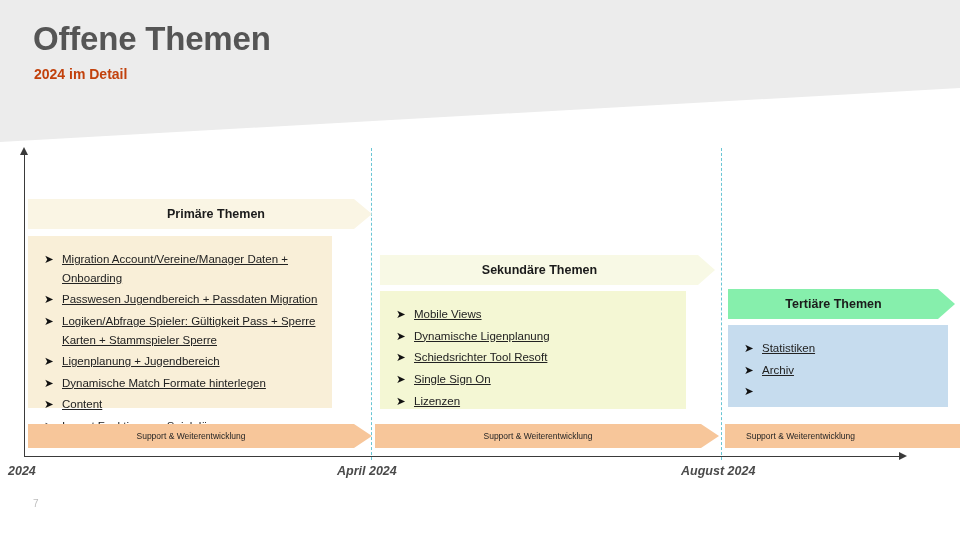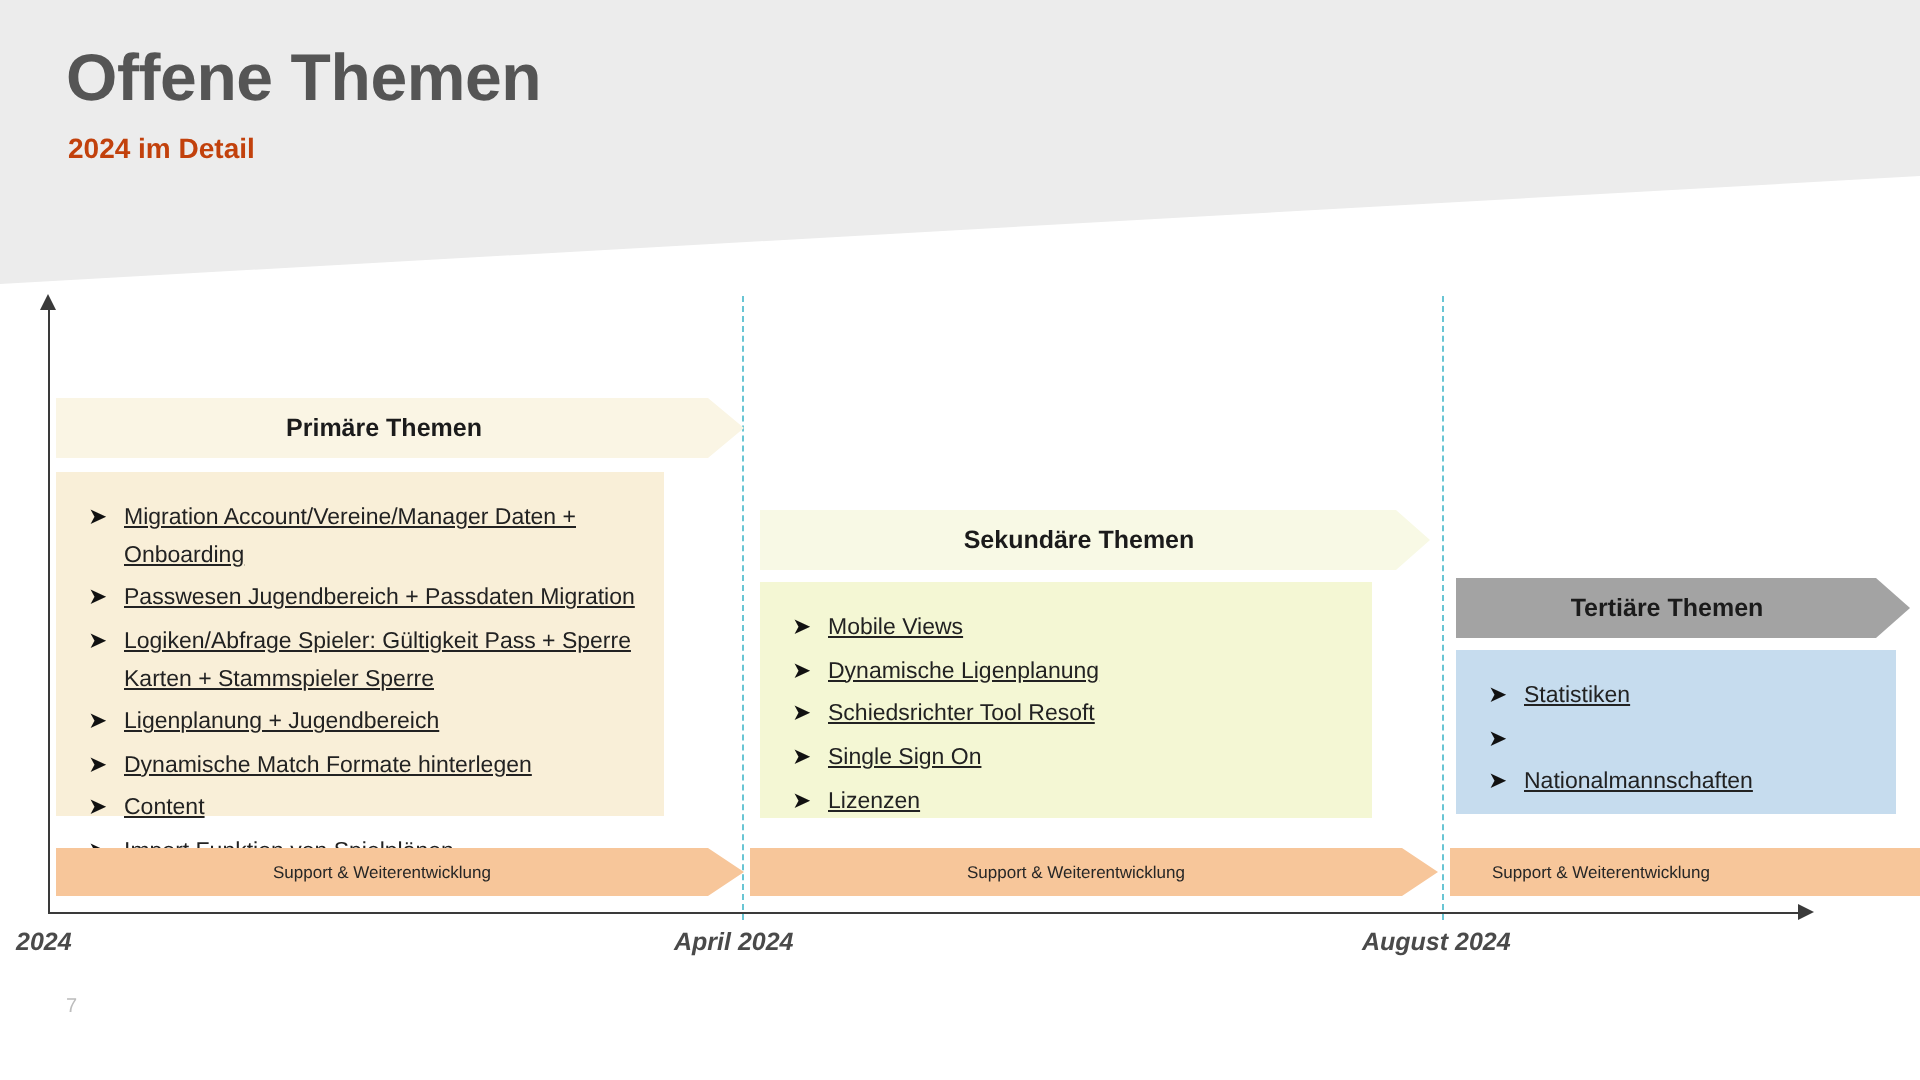--- a/index.html
+++ b/index.html
@@ -81,21 +81,21 @@
 
   
   .g-primary .group-header{background:#faf5e4;
     clip-path:polygon(0 0, 326px 0, 344px 50%, 326px 100%, 0 100%);}
   .g-primary .group-body{background:#f9efd8;}
   
   .g-secondary .group-header{background:#f8f9e5;
     clip-path:polygon(0 0, 318px 0, 335px 50%, 318px 100%, 0 100%);}
   .g-secondary .group-body{background:#f4f7d4;}
   
-  .g-tertiary .group-header{background:#a3a3a3;
+  .g-tertiary .group-header{background:#86efac;
     clip-path:polygon(0 0, 210px 0, 227px 50%, 210px 100%, 0 100%);}
   .g-tertiary .group-body{background:#c6dcee;}
 
   
   .support-bar{
     position:absolute;height:24px;background:#f7c69a;
     display:flex;align-items:center;justify-content:center;
   }
   .support-bar .lbl{
     font-size:8.5px;color:#262626;white-space:nowrap;position:relative;left:-9px;
@@ -126,21 +126,21 @@
   <div class="axis-x-head"></div>
 
   <div class="divider d1"></div>
   <div class="divider d2"></div>
 
   <div class="tick-label t0">2024</div>
   <div class="tick-label t1">April 2024</div>
   <div class="tick-label t2">August 2024</div>
 
   <div class="group g-primary" style="left:28px;top:199px;width:344px;">
-    <div class="group-header" style="width:344px;">
+    <div class="group-header" style="width:344px;padding-left:24px;">
       <span class="group-header-label">Primäre Themen</span>
     </div>
     <div class="group-body" style="top:37px;width:304px;height:172px;">
       <div class="item">
         <span class="item-arrow">➤</span>
         <span class="item-text">Migration Account/Vereine/Manager Daten + Onboarding</span>
       </div>
       <div class="item">
         <span class="item-arrow">➤</span>
         <span class="item-text">Passwesen Jugendbereich + Passdaten Migration</span>
@@ -200,24 +200,24 @@
     <div class="group-header" style="width:227px;">
       <span class="group-header-label">Tertiäre Themen</span>
     </div>
     <div class="group-body" style="top:36px;width:220px;height:82px;">
       <div class="item">
         <span class="item-arrow">➤</span>
         <span class="item-text">Statistiken</span>
       </div>
       <div class="item">
         <span class="item-arrow">➤</span>
-      </div>
-      <div class="item">
-        <span class="item-arrow">➤</span>
-        <span class="item-text">Nationalmannschaften</span>
+        <span class="item-text">Archiv</span>
+      </div>
+      <div class="item">
+        <span class="item-arrow">➤</span>
       </div>
     </div>
   </div>
 
   <div class="support-bar b1">
     <span class="lbl">Support &amp; Weiterentwicklung</span>
   </div>
   <div class="support-bar b2">
     <span class="lbl">Support &amp; Weiterentwicklung</span>
   </div>

